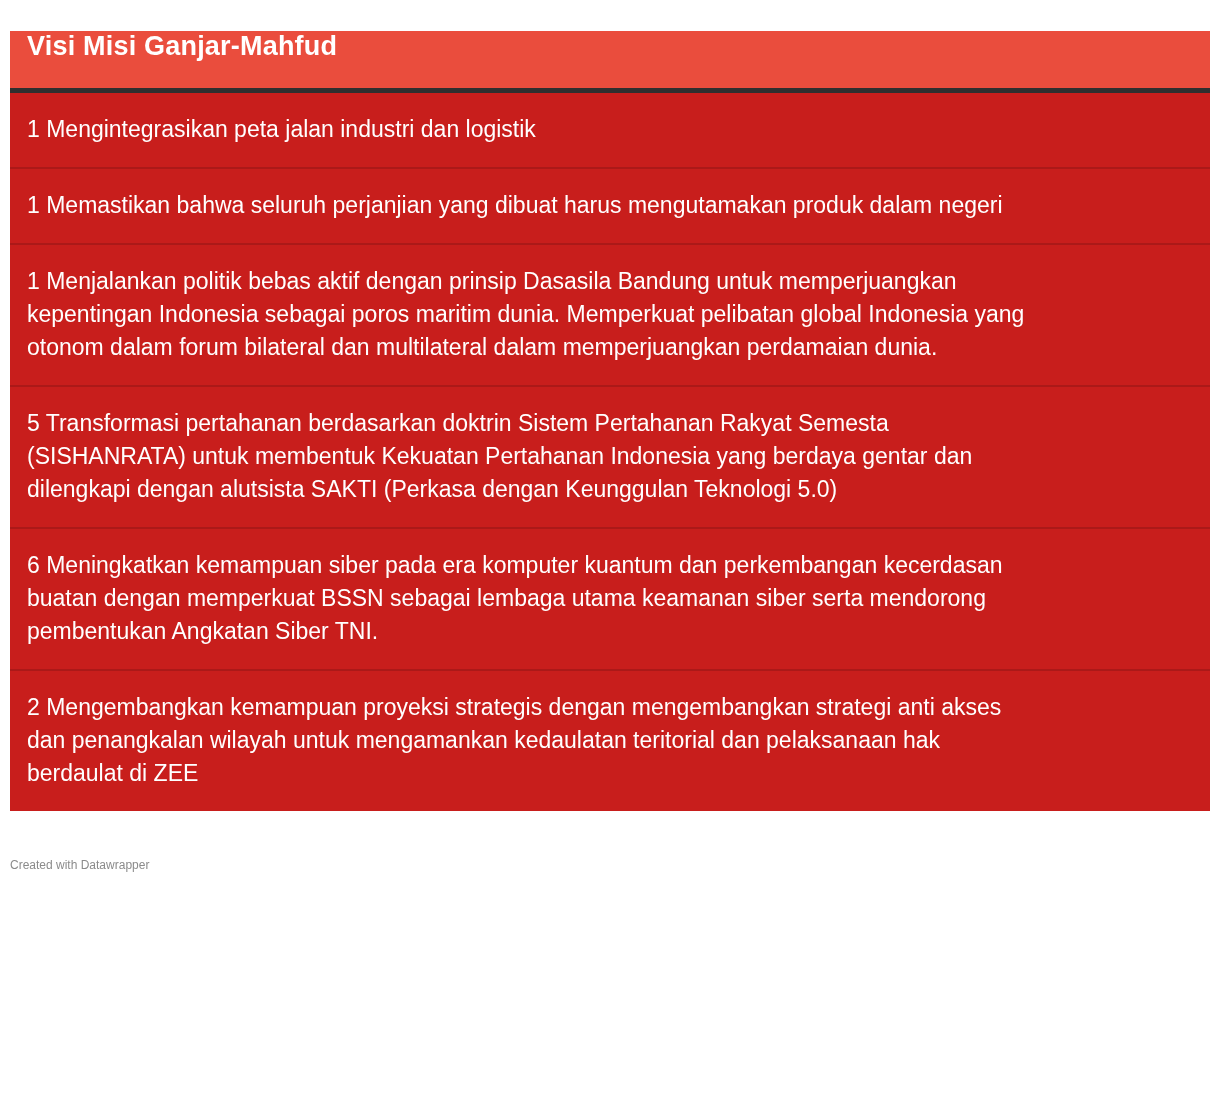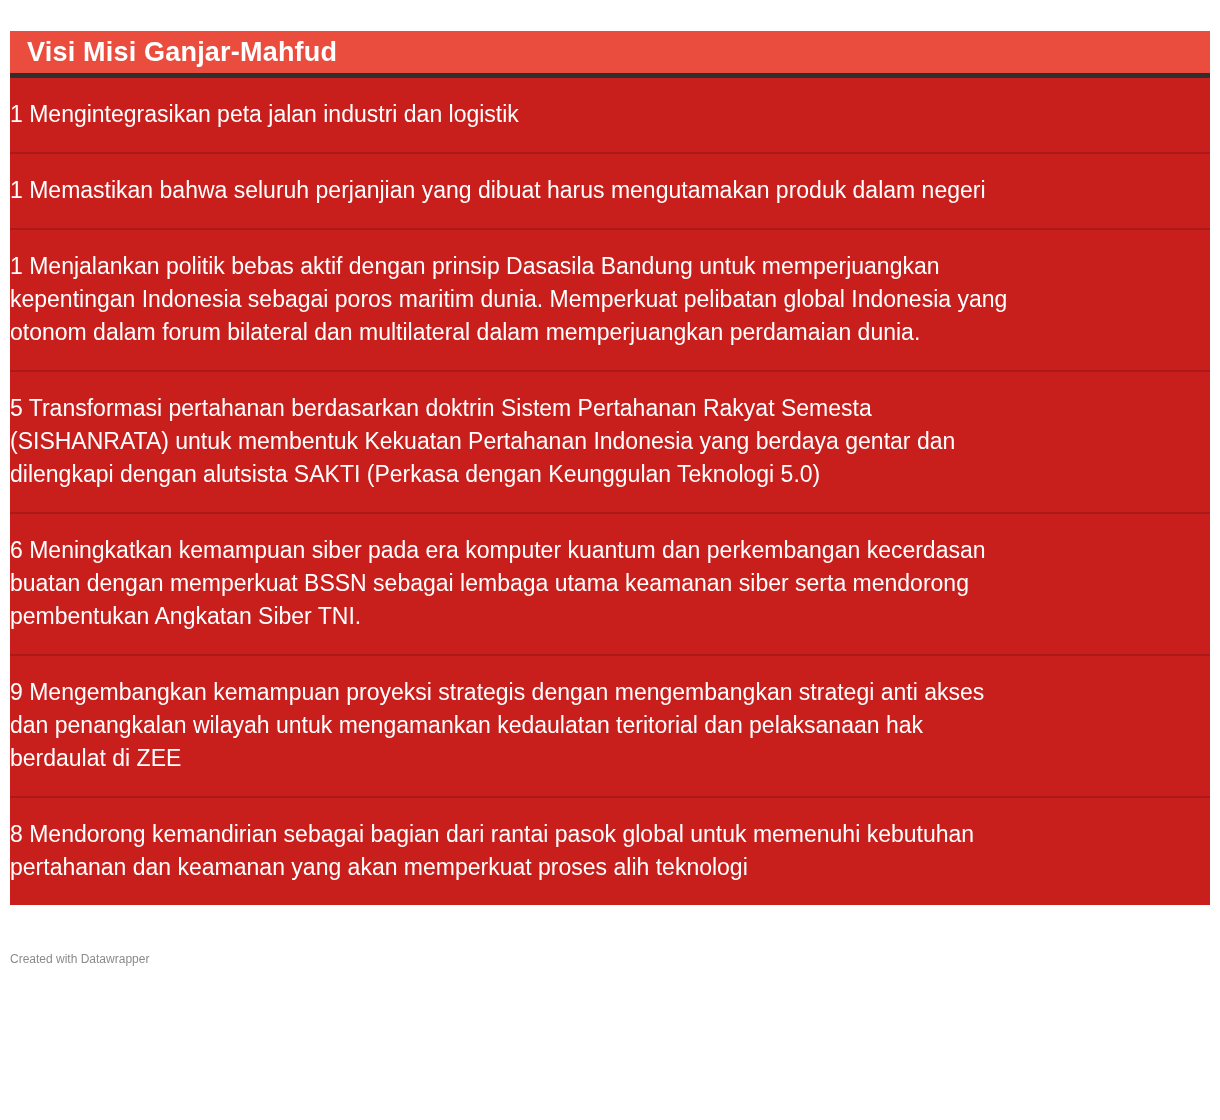--- a/index.html
+++ b/index.html
@@ -24,41 +24,41 @@
     background: var(--page-bg);
     position: relative;
   }
   .table-wrap {
     width: 1200px;
     margin: 0 10px;
     padding-top: 31px;
   }
   .table-header {
     background: var(--header-bg);
-    height: 47px;
+    height: 62px;
     display: flex;
-    align-items: center;
+    align-items: flex-start;
     padding: 0 17px;
     border-bottom: 5px solid var(--header-rule);
   }
   .table-title {
     color: var(--text);
     font-size: 27px;
     font-weight: bold;
     letter-spacing: 0.2px;
   }
   .table-body {
     background: var(--row-bg);
   }
   .row {
     background: var(--row-bg);
     color: var(--text);
     font-size: 23px;
     line-height: 33px;
-    padding: 20px 17px 21px 0;
+    padding: 20px 17px 21px 17px;
   }
   .row + .row {
     border-top: 2px solid var(--row-divider);
   }
   .row-text {
     max-width: 1000px;
     display: block;
   }
   .footer {
     margin: 42px 10px 0 10px;
@@ -89,23 +89,20 @@
         <div class="row">
         <span class="row-text">1 Menjalankan politik bebas aktif dengan prinsip Dasasila Bandung untuk memperjuangkan kepentingan Indonesia sebagai poros maritim dunia. Memperkuat pelibatan global Indonesia yang otonom dalam forum bilateral dan multilateral dalam memperjuangkan perdamaian dunia.</span>
       </div>
         <div class="row">
         <span class="row-text">5 Transformasi pertahanan berdasarkan doktrin Sistem Pertahanan Rakyat Semesta (SISHANRATA) untuk membentuk Kekuatan Pertahanan Indonesia yang berdaya gentar dan dilengkapi dengan alutsista SAKTI (Perkasa dengan Keunggulan Teknologi 5.0)</span>
       </div>
         <div class="row">
         <span class="row-text">6 Meningkatkan kemampuan siber pada era komputer kuantum dan perkembangan kecerdasan buatan dengan memperkuat BSSN sebagai lembaga utama keamanan siber serta mendorong pembentukan Angkatan Siber TNI.</span>
       </div>
         <div class="row">
-        <span class="row-text">9 Mengembangkan kemampuan proyeksi strategis dengan mengembangkan strategi anti akses dan penangkalan wilayah untuk mengamankan kedaulatan teritorial dan pelaksanaan hak berdaulat di ZEE</span>
-      </div>
-        <div class="row">
-        <span class="row-text">8 Mendorong kemandirian sebagai bagian dari rantai pasok global untuk memenuhi kebutuhan pertahanan dan keamanan yang akan memperkuat proses alih teknologi</span>
+        <span class="row-text">2 Mengembangkan kemampuan proyeksi strategis dengan mengembangkan strategi anti akses dan penangkalan wilayah untuk mengamankan kedaulatan teritorial dan pelaksanaan hak berdaulat di ZEE</span>
       </div>
       </div>
   </div>
   <div class="footer">
     <span class="footer-credit">Created with Datawrapper</span>
   </div>
 </div>
 
 </body></html>

